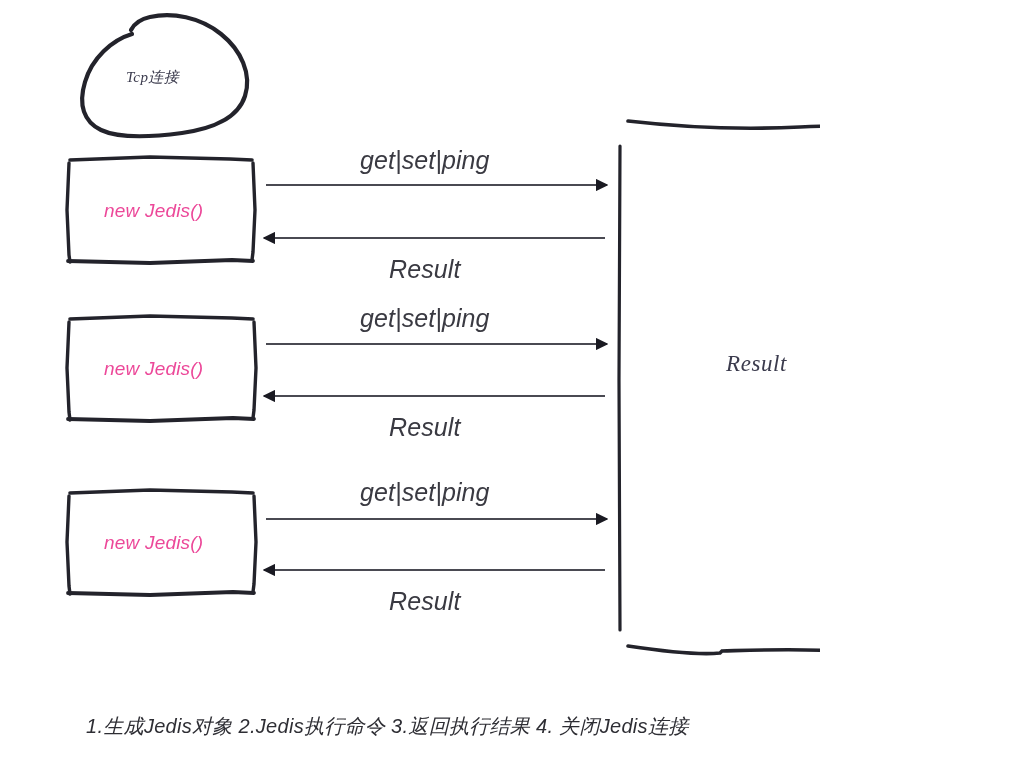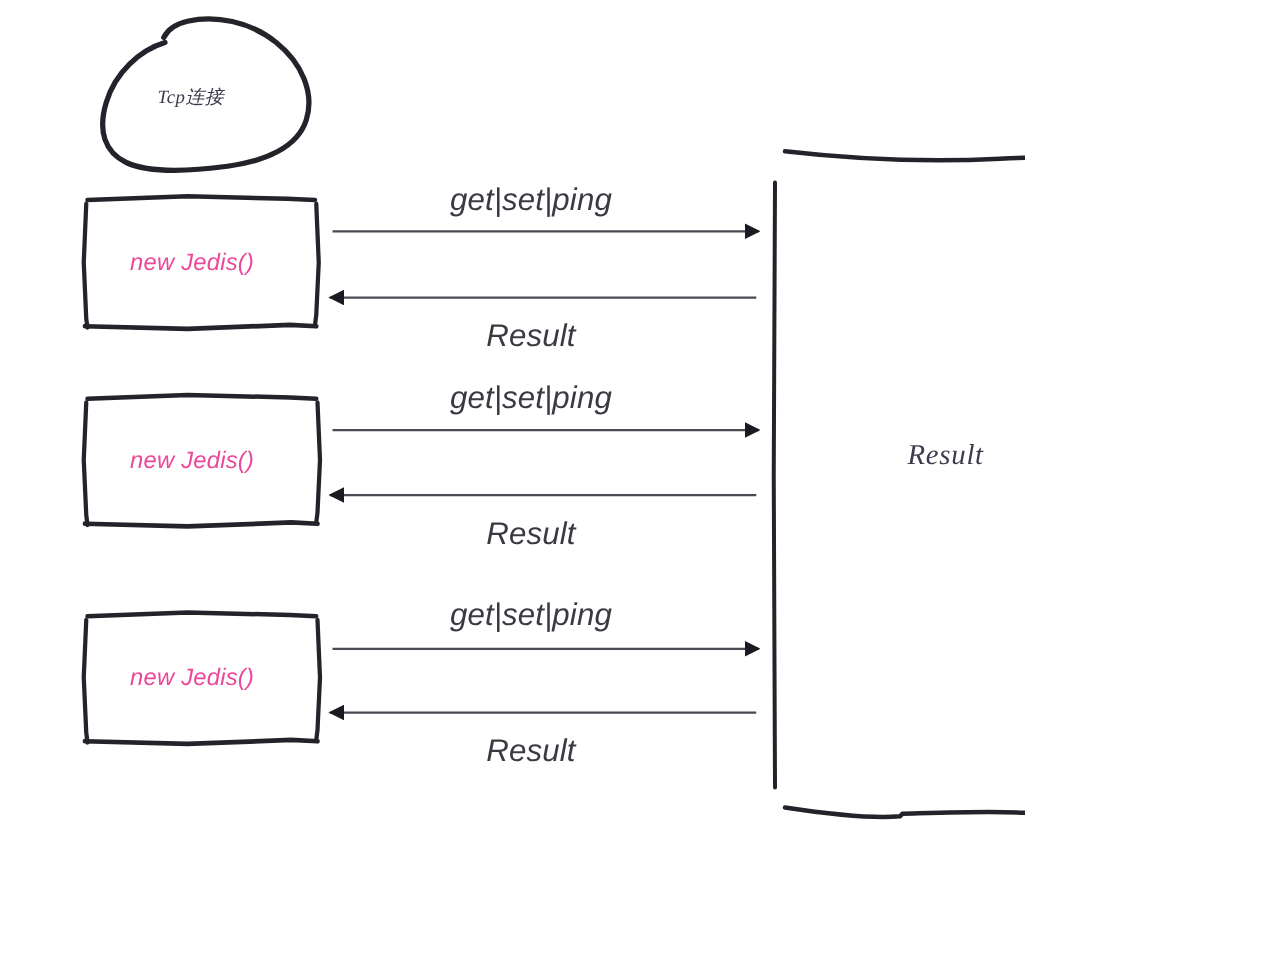--- a/index.html
+++ b/index.html
@@ -163,14 +163,15 @@
   <div class="label arrow-label" style="left:360px; top:304px;">get|set|ping</div>
 
   <div class="label arrow-label" style="left:389px; top:413px;">Result</div>
 
   <div class="label arrow-label" style="left:360px; top:478px;">get|set|ping</div>
 
   <div class="label arrow-label" style="left:389px; top:587px;">Result</div>
 
   <div class="label redis-label" style="left:726px; top:351px;">Result</div>
 
+  <div class="caption" style="left:86px; top:713px;">1.生成Jedis对象 2.Jedis执行命令 3.返回执行结果 4. 关闭Jedis连接</div>
 
 </div>
 
 </body></html>

